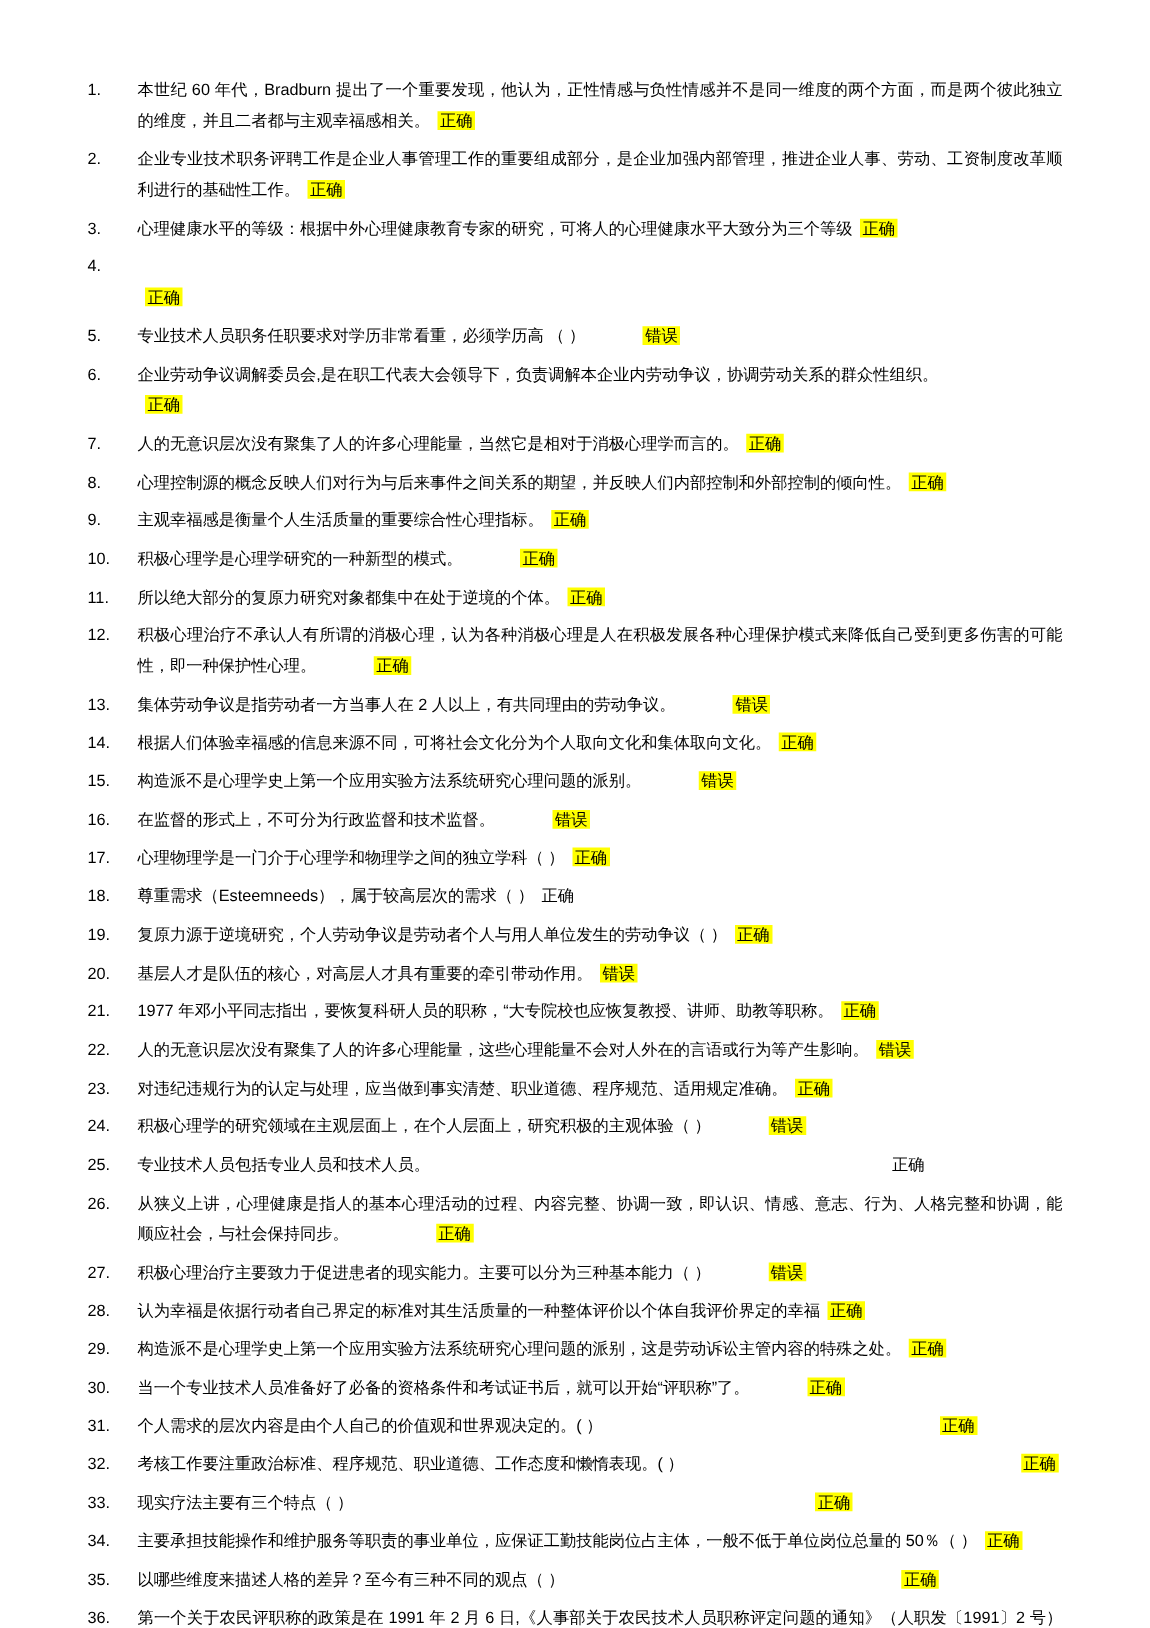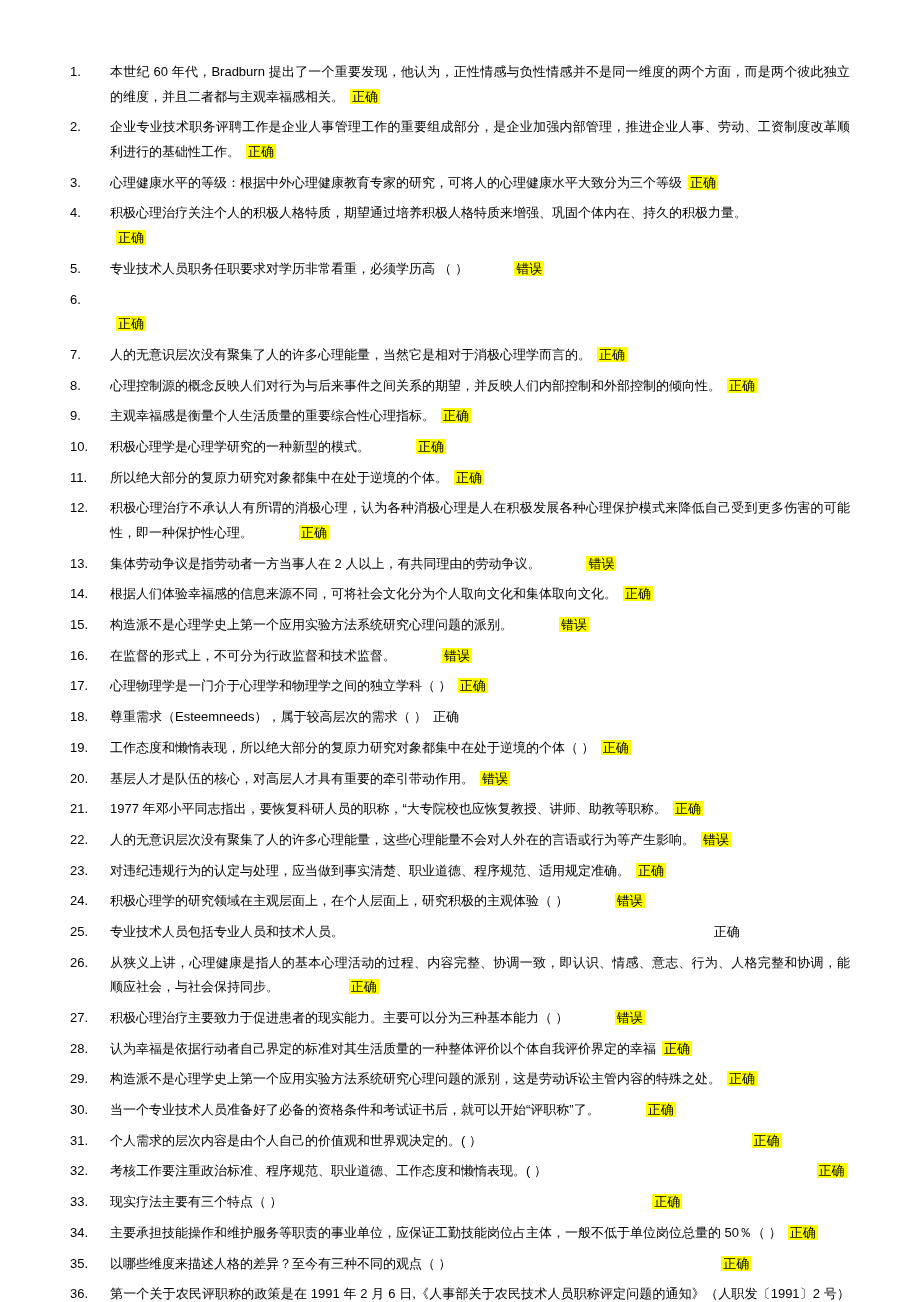--- a/index.html
+++ b/index.html
@@ -48,36 +48,36 @@
     width: 40px;
   }
 </style>
 </head>
 <body>
 
 <ol id="list">
     <li><span>本世纪 60 年代，Bradburn 提出了一个重要发现，他认为，正性情感与负性情感并不是同一维度的两个方面，而是两个彼此独立的维度，并且二者都与主观幸福感相关。</span><span class="ans">正确</span></li>
     <li><span>企业专业技术职务评聘工作是企业人事管理工作的重要组成部分，是企业加强内部管理，推进企业人事、劳动、工资制度改革顺利进行的基础性工作。</span><span class="ans">正确</span></li>
     <li><span>心理健康水平的等级：根据中外心理健康教育专家的研究，可将人的心理健康水平大致分为三个等级</span><span class="ans">正确</span></li>
-    <li><span>积极心理治疗关注个人的积极人格特质，期望通过培养积极人格特质来增强、巩固个体内在、持久的积极力量。</span><br><span class="ans">正确</span></li>
+    <li><br><span class="ans">正确</span></li>
     <li><span>专业技术人员职务任职要求对学历非常看重，必须学历高 （ ）</span><span class="gap"></span><span class="ans">错误</span></li>
-    <li><br><span class="ans">正确</span></li>
+    <li><span>企业劳动争议调解委员会,是在职工代表大会领导下，负责调解本企业内劳动争议，协调劳动关系的群众性组织。</span><br><span class="ans">正确</span></li>
     <li><span>人的无意识层次没有聚集了人的许多心理能量，当然它是相对于消极心理学而言的。</span><span class="ans">正确</span></li>
     <li><span>心理控制源的概念反映人们对行为与后来事件之间关系的期望，并反映人们内部控制和外部控制的倾向性。</span><span class="ans">正确</span></li>
     <li><span>主观幸福感是衡量个人生活质量的重要综合性心理指标。</span><span class="ans">正确</span></li>
     <li><span>积极心理学是心理学研究的一种新型的模式。</span><span class="gap"></span><span class="ans">正确</span></li>
     <li><span>所以绝大部分的复原力研究对象都集中在处于逆境的个体。</span><span class="ans">正确</span></li>
     <li><span>积极心理治疗不承认人有所谓的消极心理，认为各种消极心理是人在积极发展各种心理保护模式来降低自己受到更多伤害的可能性，即一种保护性心理。</span><span class="gap"></span><span class="ans">正确</span></li>
     <li><span>集体劳动争议是指劳动者一方当事人在 2 人以上，有共同理由的劳动争议。</span><span class="gap"></span><span class="ans">错误</span></li>
     <li><span>根据人们体验幸福感的信息来源不同，可将社会文化分为个人取向文化和集体取向文化。</span><span class="ans">正确</span></li>
     <li><span>构造派不是心理学史上第一个应用实验方法系统研究心理问题的派别。</span><span class="gap"></span><span class="ans">错误</span></li>
     <li><span>在监督的形式上，不可分为行政监督和技术监督。</span><span class="gap"></span><span class="ans">错误</span></li>
     <li><span>心理物理学是一门介于心理学和物理学之间的独立学科（ ）</span><span class="ans">正确</span></li>
     <li><span>尊重需求（Esteemneeds），属于较高层次的需求（ ）</span><span class="ans-plain">正确</span></li>
-    <li><span>工作态度和懒惰表现，所以绝大部分的复原力研究对象都集中在处于逆境的个体（ ）</span><span class="ans">正确</span></li>
+    <li><span>复原力源于逆境研究，个人劳动争议是劳动者个人与用人单位发生的劳动争议（ ）</span><span class="ans">正确</span></li>
     <li><span>基层人才是队伍的核心，对高层人才具有重要的牵引带动作用。</span><span class="ans">错误</span></li>
     <li><span>1977 年邓小平同志指出，要恢复科研人员的职称，“大专院校也应恢复教授、讲师、助教等职称。</span><span class="ans">正确</span></li>
     <li><span>人的无意识层次没有聚集了人的许多心理能量，这些心理能量不会对人外在的言语或行为等产生影响。</span><span class="ans">错误</span></li>
     <li><span>对违纪违规行为的认定与处理，应当做到事实清楚、职业道德、程序规范、适用规定准确。</span><span class="ans">正确</span></li>
     <li><span>积极心理学的研究领域在主观层面上，在个人层面上，研究积极的主观体验（ ）</span><span class="gap"></span><span class="ans">错误</span></li>
     <li><span>专业技术人员包括专业人员和技术人员。</span> <span style="display: inline-block; width: 360px;"></span><span class="ans-plain">正确</span></li>
     <li><span>从狭义上讲，心理健康是指人的基本心理活动的过程、内容完整、协调一致，即认识、情感、意志、行为、人格完整和协调，能顺应社会，与社会保持同步。</span> <span style="display: inline-block; width: 60px;"></span><span class="ans">正确</span></li>
     <li><span>积极心理治疗主要致力于促进患者的现实能力。主要可以分为三种基本能力（ ）</span><span class="gap"></span><span class="ans">错误</span></li>
     <li><span>认为幸福是依据行动者自己界定的标准对其生活质量的一种整体评价以个体自我评价界定的幸福</span><span class="ans">正确</span></li>
     <li><span>构造派不是心理学史上第一个应用实验方法系统研究心理问题的派别，这是劳动诉讼主管内容的特殊之处。</span><span class="ans">正确</span></li>

